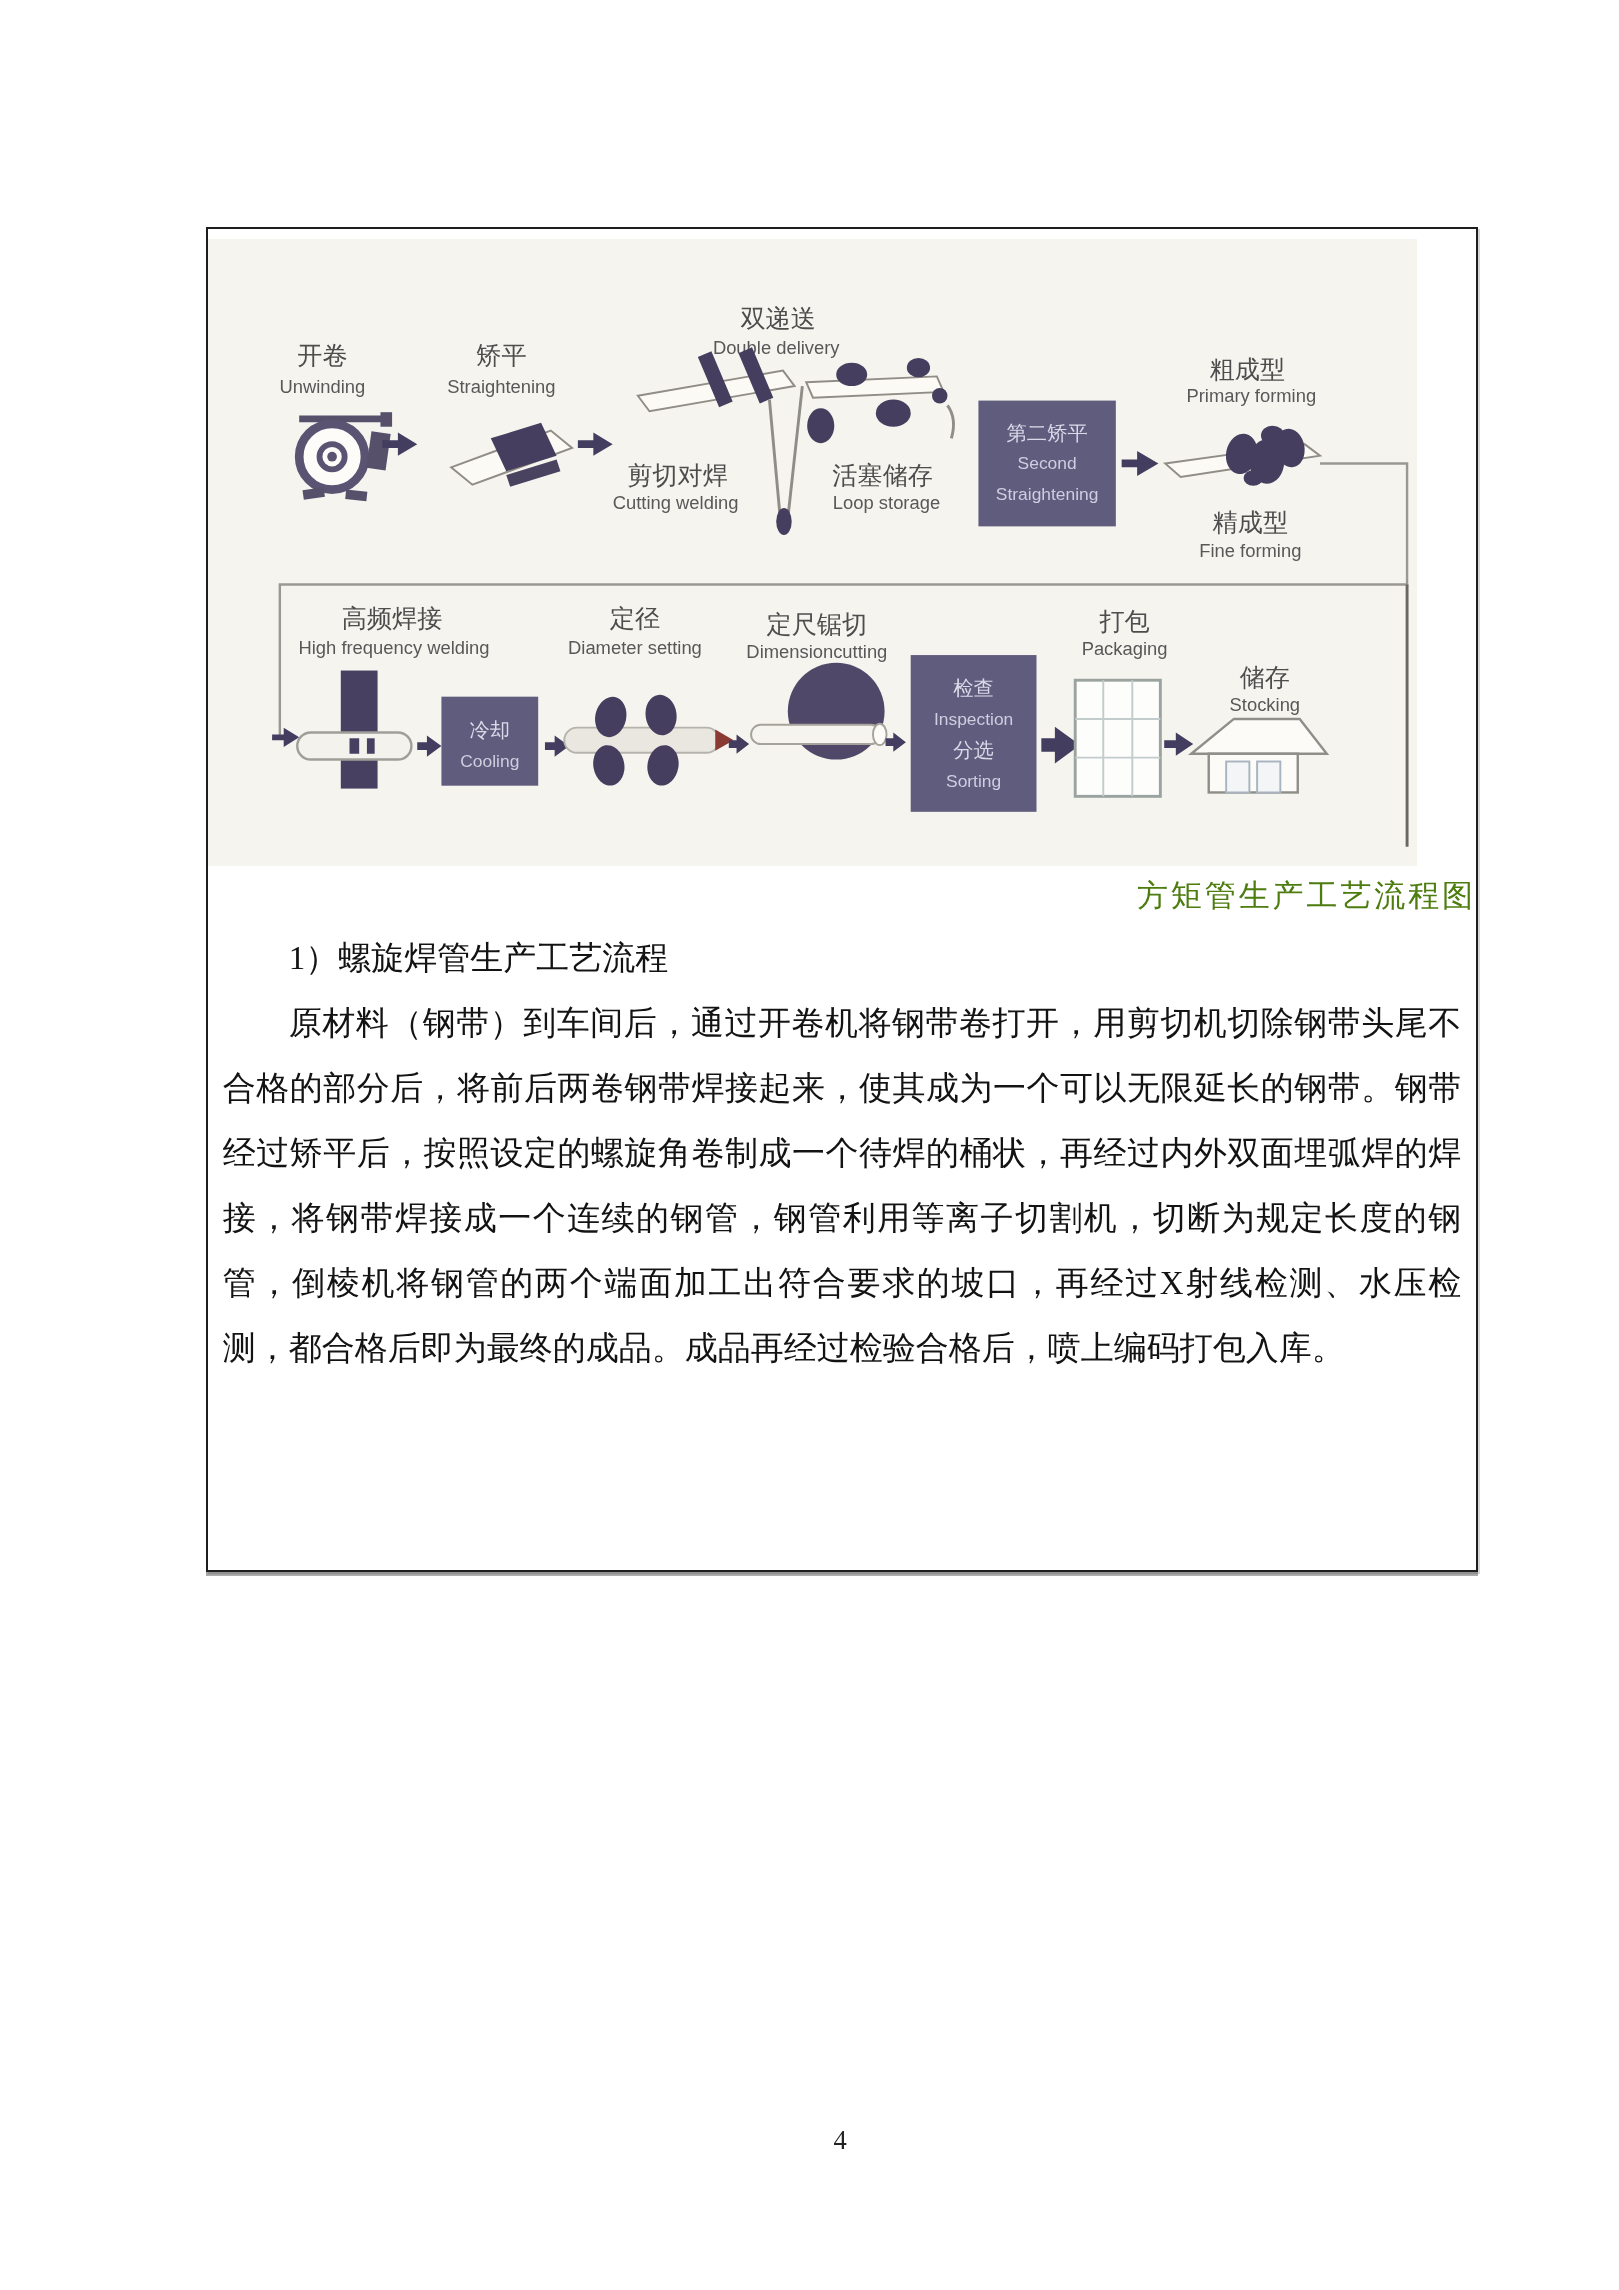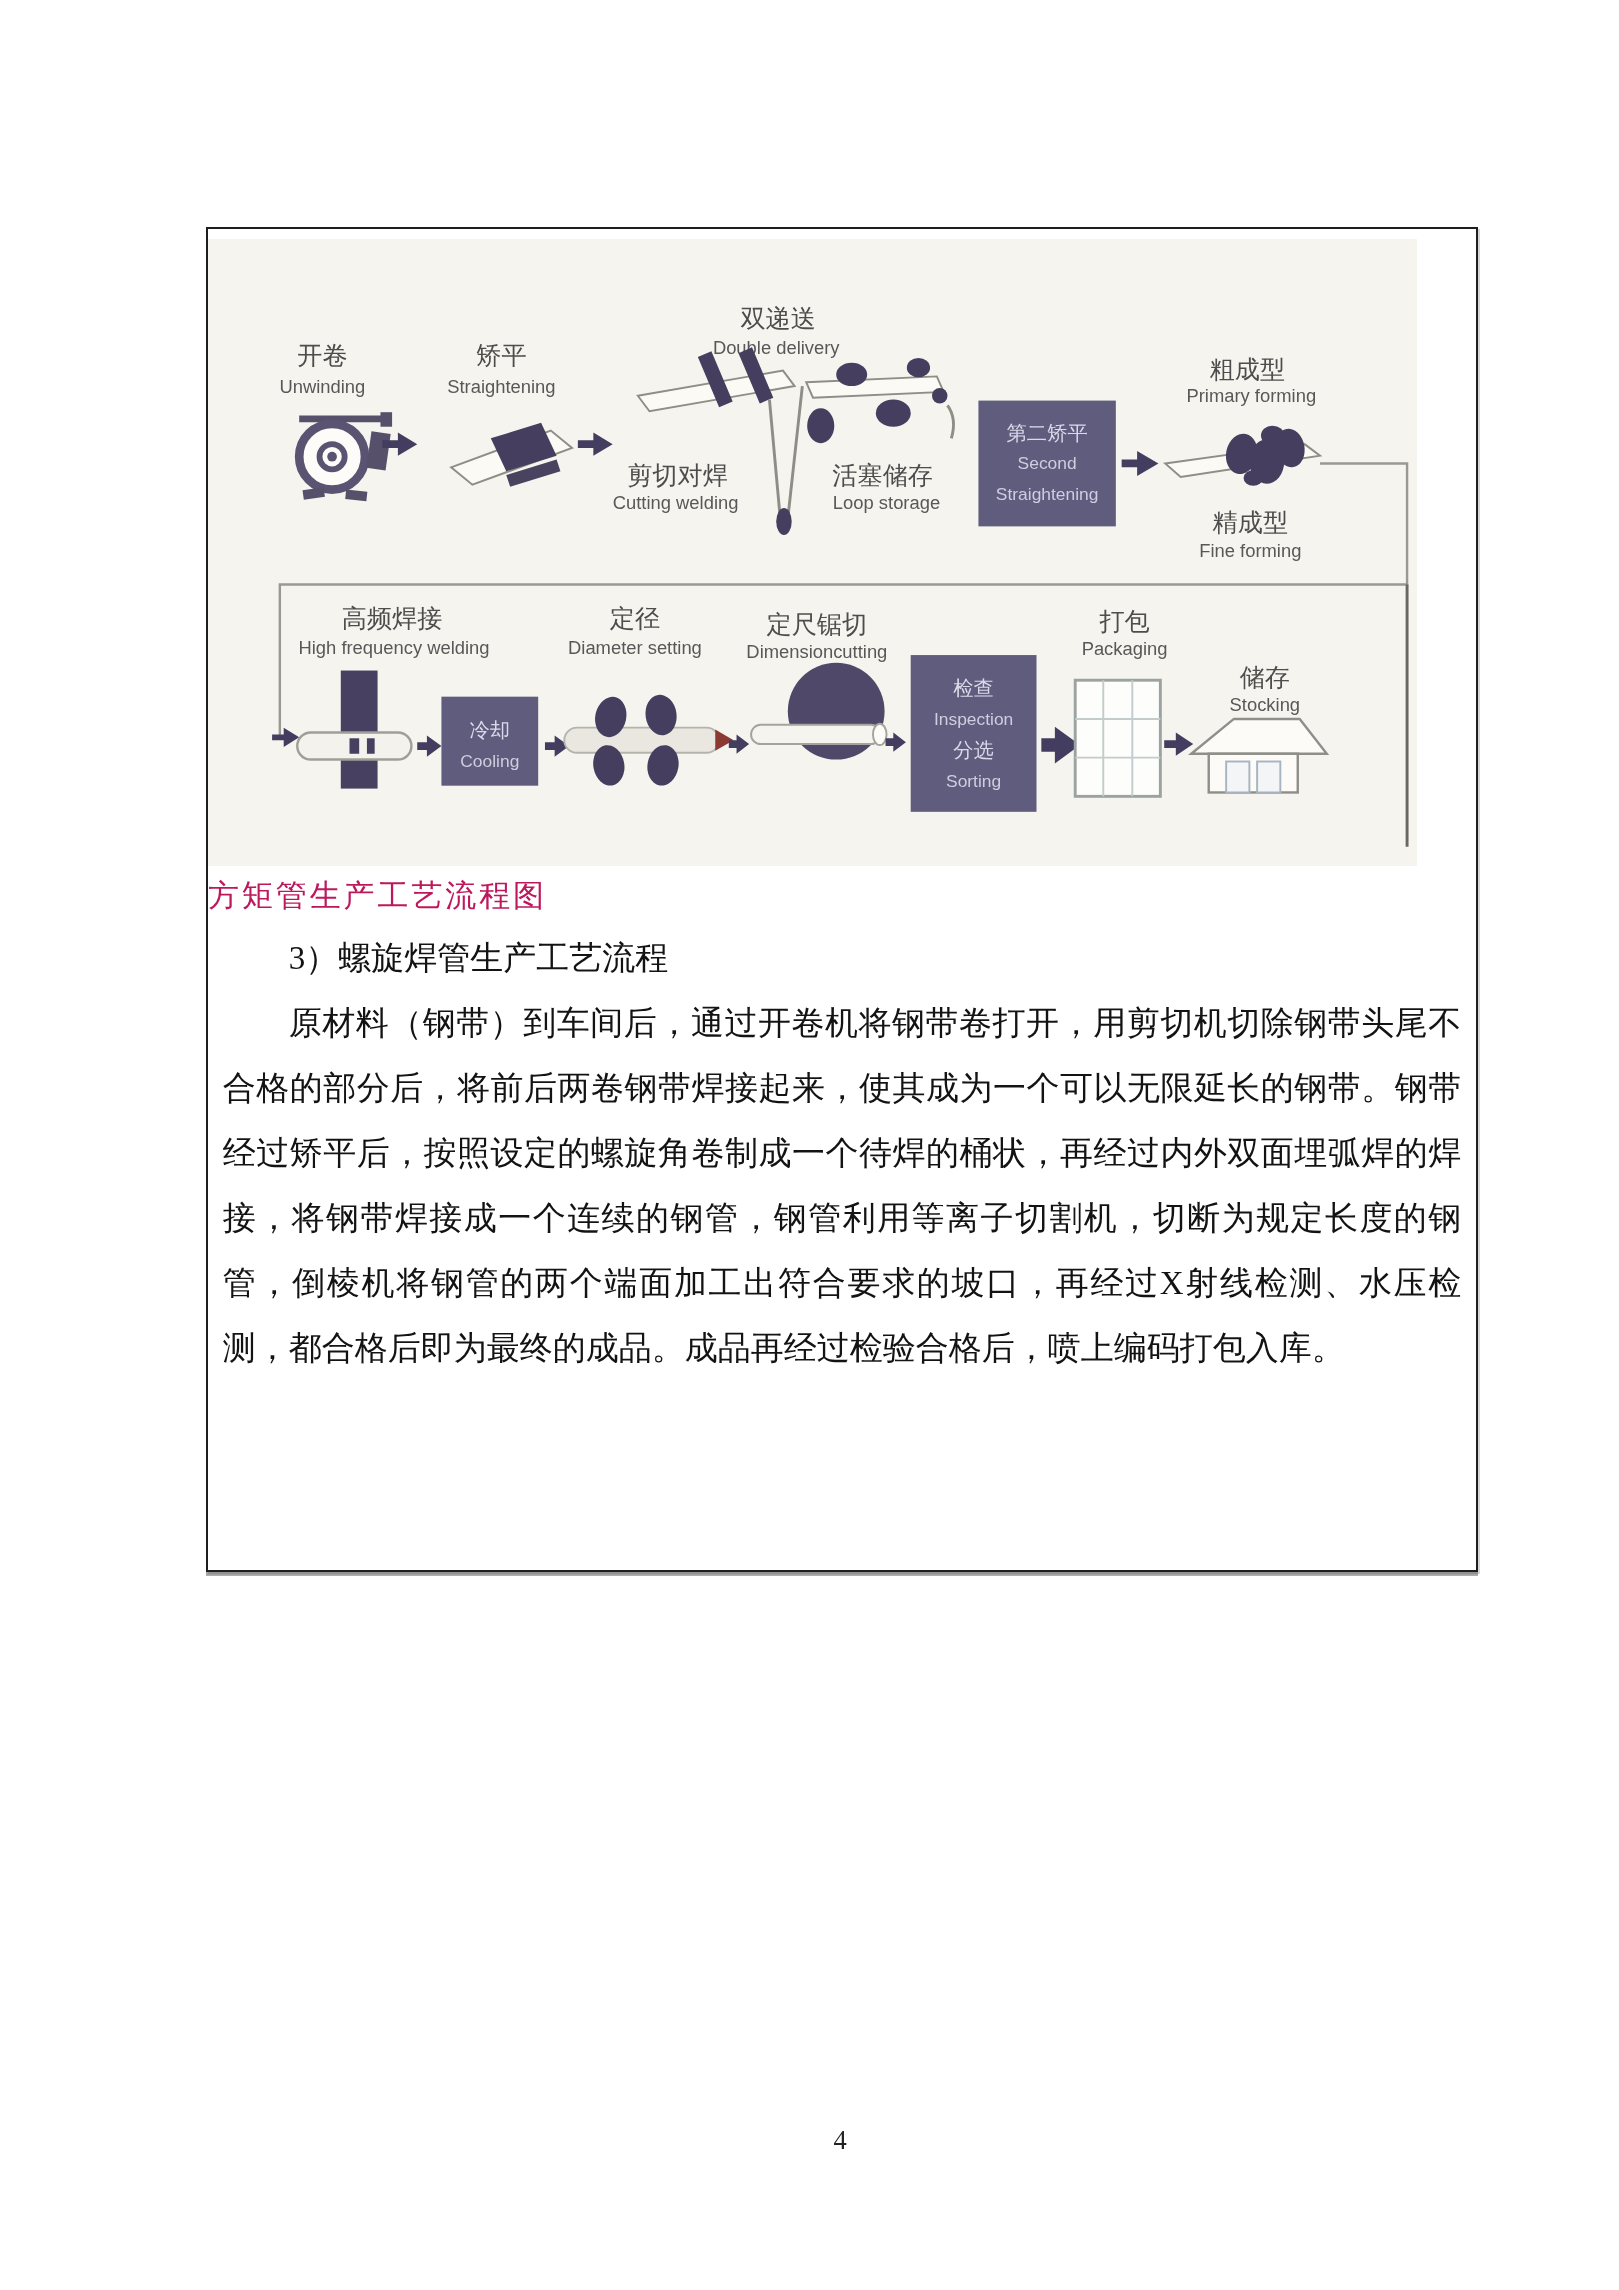--- a/index.html
+++ b/index.html
@@ -17,22 +17,22 @@
     background:#ffffff;
   }
   .diagram {
     margin:9.8px 0 0 0;
     width:1209px; height:627px;
     background:#f6f4ee;
   }
   .diagram svg { display:block; width:1209px; height:627px; }
 
   .caption {
-    text-align:left; font-size:31px; line-height:43px;
-    margin-top:7.8px; letter-spacing:2.9px; color:#be185d;
+    text-align:right; font-size:31px; line-height:43px;
+    margin-top:7.8px; letter-spacing:2.9px; color:#4d7c0f;
   }
   .doc-text {
     padding:0 14.7px;
     font-size:33px; line-height:65px;
     text-align:justify; color:#131313;
   }
   .doc-text p { margin:0; text-indent:2em; }
   .doc-text p.heading { margin-top:9.8px; }
   .doc-text p.p3 { margin-top:3.9px; }
 
@@ -214,20 +214,20 @@
           <rect x="1044" y="540" width="24" height="32" fill="#f3f5f7" stroke="#a9b4c0" stroke-width="2"></rect>
           <rect x="1076" y="540" width="24" height="32" fill="#f3f5f7" stroke="#a9b4c0" stroke-width="2"></rect>
         </g>
       </g>
     </svg>
   </div>
 
   <div class="caption">方矩管生产工艺流程图</div>
 
   <div class="doc-text">
-    <p class="heading">3）螺旋焊管生产工艺流程</p>
+    <p class="heading">1）螺旋焊管生产工艺流程</p>
     <p>原材料（钢带）到车间后，通过开卷机将钢带卷打开，用剪切机切除钢带头尾不合格的部分后，将前后两卷钢带焊接起来，使其成为一个可以无限延长的钢带。钢带经过矫平后，按照设定的螺旋角卷制成一个待焊的桶状，再经过内外双面埋弧焊的焊接，将钢带焊接成一个连续的钢管，钢管利用等离子切割机，切断为规定长度的钢管，倒棱机将钢管的两个端面加工出符合要求的坡口，再经过X射线检测、水压检测，都合格后即为最终的成品。成品再经过检验合格后，喷上编码打包入库。</p>
   </div>
 
 </div>
 
 <div class="pagenum">4</div>
 
 
 </body></html>

